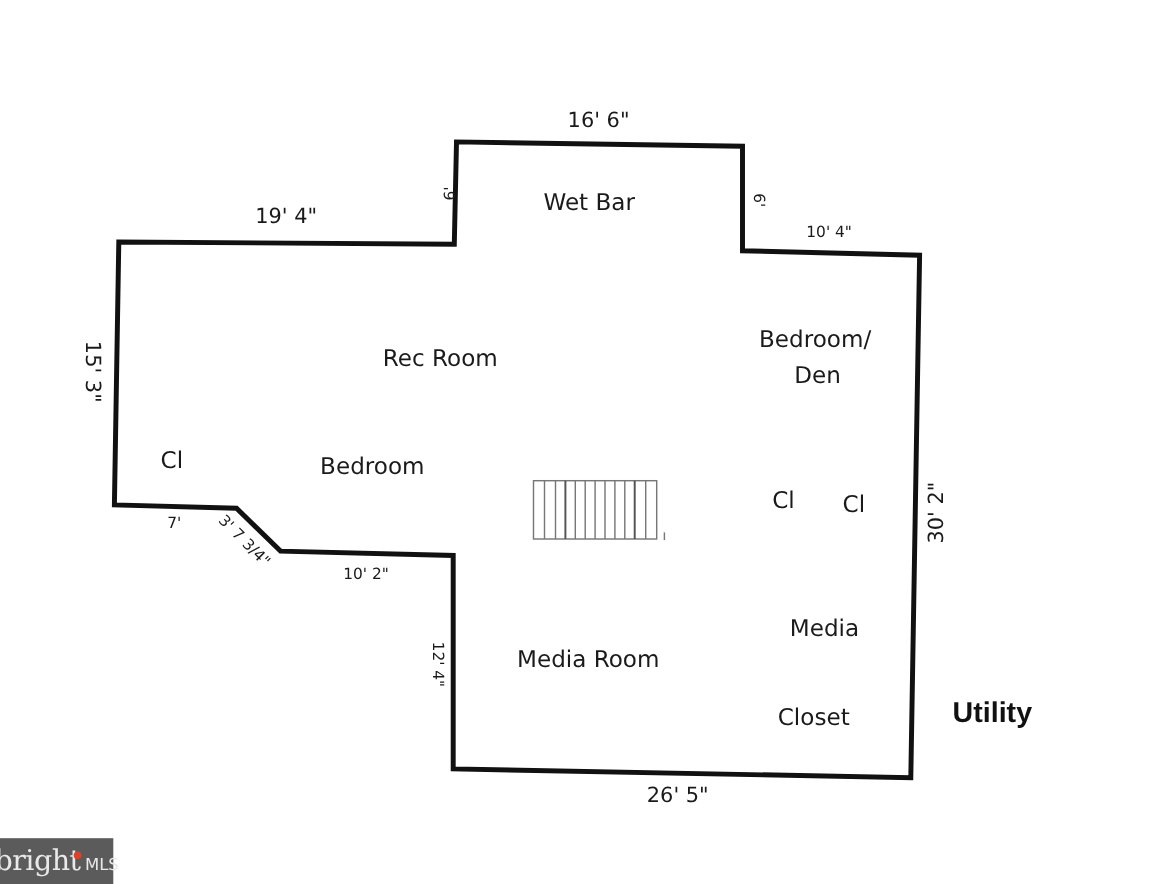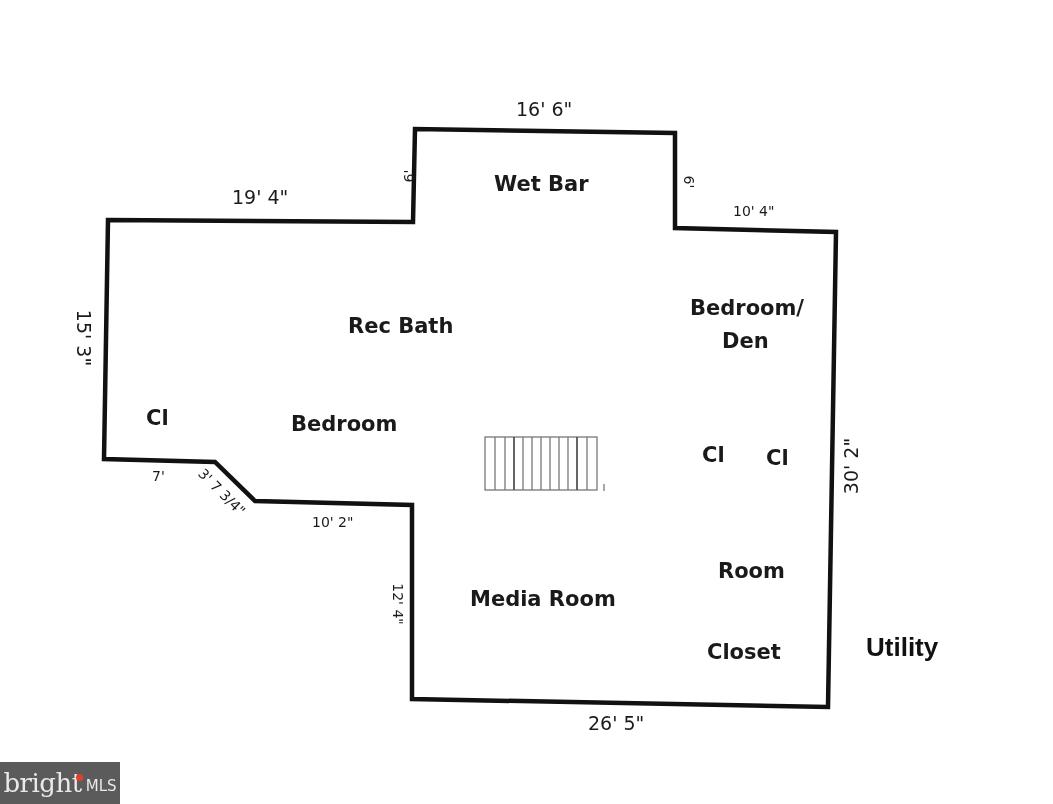--- a/index.html
+++ b/index.html
@@ -1,24 +1,24 @@
 <!DOCTYPE html>
 <html><head>
 <meta charset="utf-8">
 <style>
   html, body { margin:0; padding:0; background:#ffffff; }
   body { width:1053px; height:804px; position:relative; overflow:hidden;
          font-family: "DejaVu Sans", sans-serif; color:#1a1a1a; }
   #plan { position:absolute; left:0; top:0; }
   .lbl { position:absolute; white-space:nowrap; font-family:"DejaVu Sans", sans-serif; color:#1a1a1a; }
-  .room { font-size:21px;font-weight:bold; }
+  .room { font-size:21px; }
   .dim { font-size:19px; }
   .dim-sm { font-size:14px; }
   .title { font-family:"Liberation Sans", sans-serif; font-weight:bold; font-size:26px; color:#111; }
-  .logo { position:absolute; left:0; top:762px; width:120px; height:42px; background:#5b5b5b;
+  .logo { position:absolute; left:0; top:762px; width:103px; height:42px; background:#5b5b5b;
           display:flex; align-items:center; justify-content:center; gap:4px; }
   .logo-word { font-family:"DejaVu Serif", serif; font-size:26px; color:#e9e9e9; letter-spacing:-0.5px; position:relative; }
   .logo-dot { position:absolute; width:7px; height:7px; border-radius:50%; background:#e0402a; top:6px; right:-1px; }
   .logo-mls { font-family:"DejaVu Sans", sans-serif; font-size:15px; color:#e9e9e9; margin-top:6px; }
 </style>
 </head>
 <body>
 
 <svg id="plan" width="1053" height="804" viewBox="0 0 1053 804">
   <polygon points="108,220 413,222 415,129 675,133 675,228 836,232 828,707 412,699 412,505 255,501 215,462 104,459" fill="#ffffff" stroke="#111111" stroke-width="4.5" stroke-linejoin="miter"></polygon>
@@ -33,29 +33,29 @@
     <line x1="550" y1="437" x2="550" y2="490"></line>
     <line x1="559" y1="437" x2="559" y2="490"></line>
     <line x1="568" y1="437" x2="568" y2="490"></line>
     <line x1="577" y1="437" x2="577" y2="490" stroke="#555" stroke-width="1.8"></line>
     <line x1="587" y1="437" x2="587" y2="490"></line>
     <line x1="604" y1="484" x2="604" y2="491"></line>
   </g>
 </svg>
 
 <div class="lbl room" style="left:494px; top:172px;">Wet Bar</div>
-<div class="lbl room" style="left:348px; top:314px;">Rec Bath</div>
+<div class="lbl room" style="left:348px; top:314px;">Rec Room</div>
 <div class="lbl room" style="left:690px; top:296px;">Bedroom/</div>
 <div class="lbl room" style="left:722px; top:329px;">Den</div>
 <div class="lbl room" style="left:291px; top:412px;">Bedroom</div>
 <div class="lbl room" style="left:146px; top:406px;">Cl</div>
 <div class="lbl room" style="left:702px; top:443px;">Cl</div>
 <div class="lbl room" style="left:766px; top:446px;">Cl</div>
 <div class="lbl room" style="left:470px; top:587px;">Media Room</div>
-<div class="lbl room" style="left:718px; top:559px;">Room</div>
+<div class="lbl room" style="left:718px; top:559px;">Media</div>
 <div class="lbl room" style="left:707px; top:640px;">Closet</div>
 
 <div class="lbl dim" style="left:516px; top:98px;">16' 6"</div>
 <div class="lbl dim" style="left:232px; top:186px;">19' 4"</div>
 <div class="lbl dim-sm" style="left:733px; top:203px;">10' 4"</div>
 <div class="lbl dim-sm" style="left:403px; top:168px; transform:rotate(-90deg); transform-origin:center;">6'</div>
 <div class="lbl dim-sm" style="left:683px; top:174px; transform:rotate(90deg); transform-origin:center;">6'</div>
 <div class="lbl dim" style="left:56px; top:327px; transform:rotate(90deg); transform-origin:center;">15' 3"</div>
 <div class="lbl dim" style="left:823px; top:455px; transform:rotate(-90deg); transform-origin:center;">30' 2"</div>
 <div class="lbl dim-sm" style="left:152px; top:468px;">7'</div>

